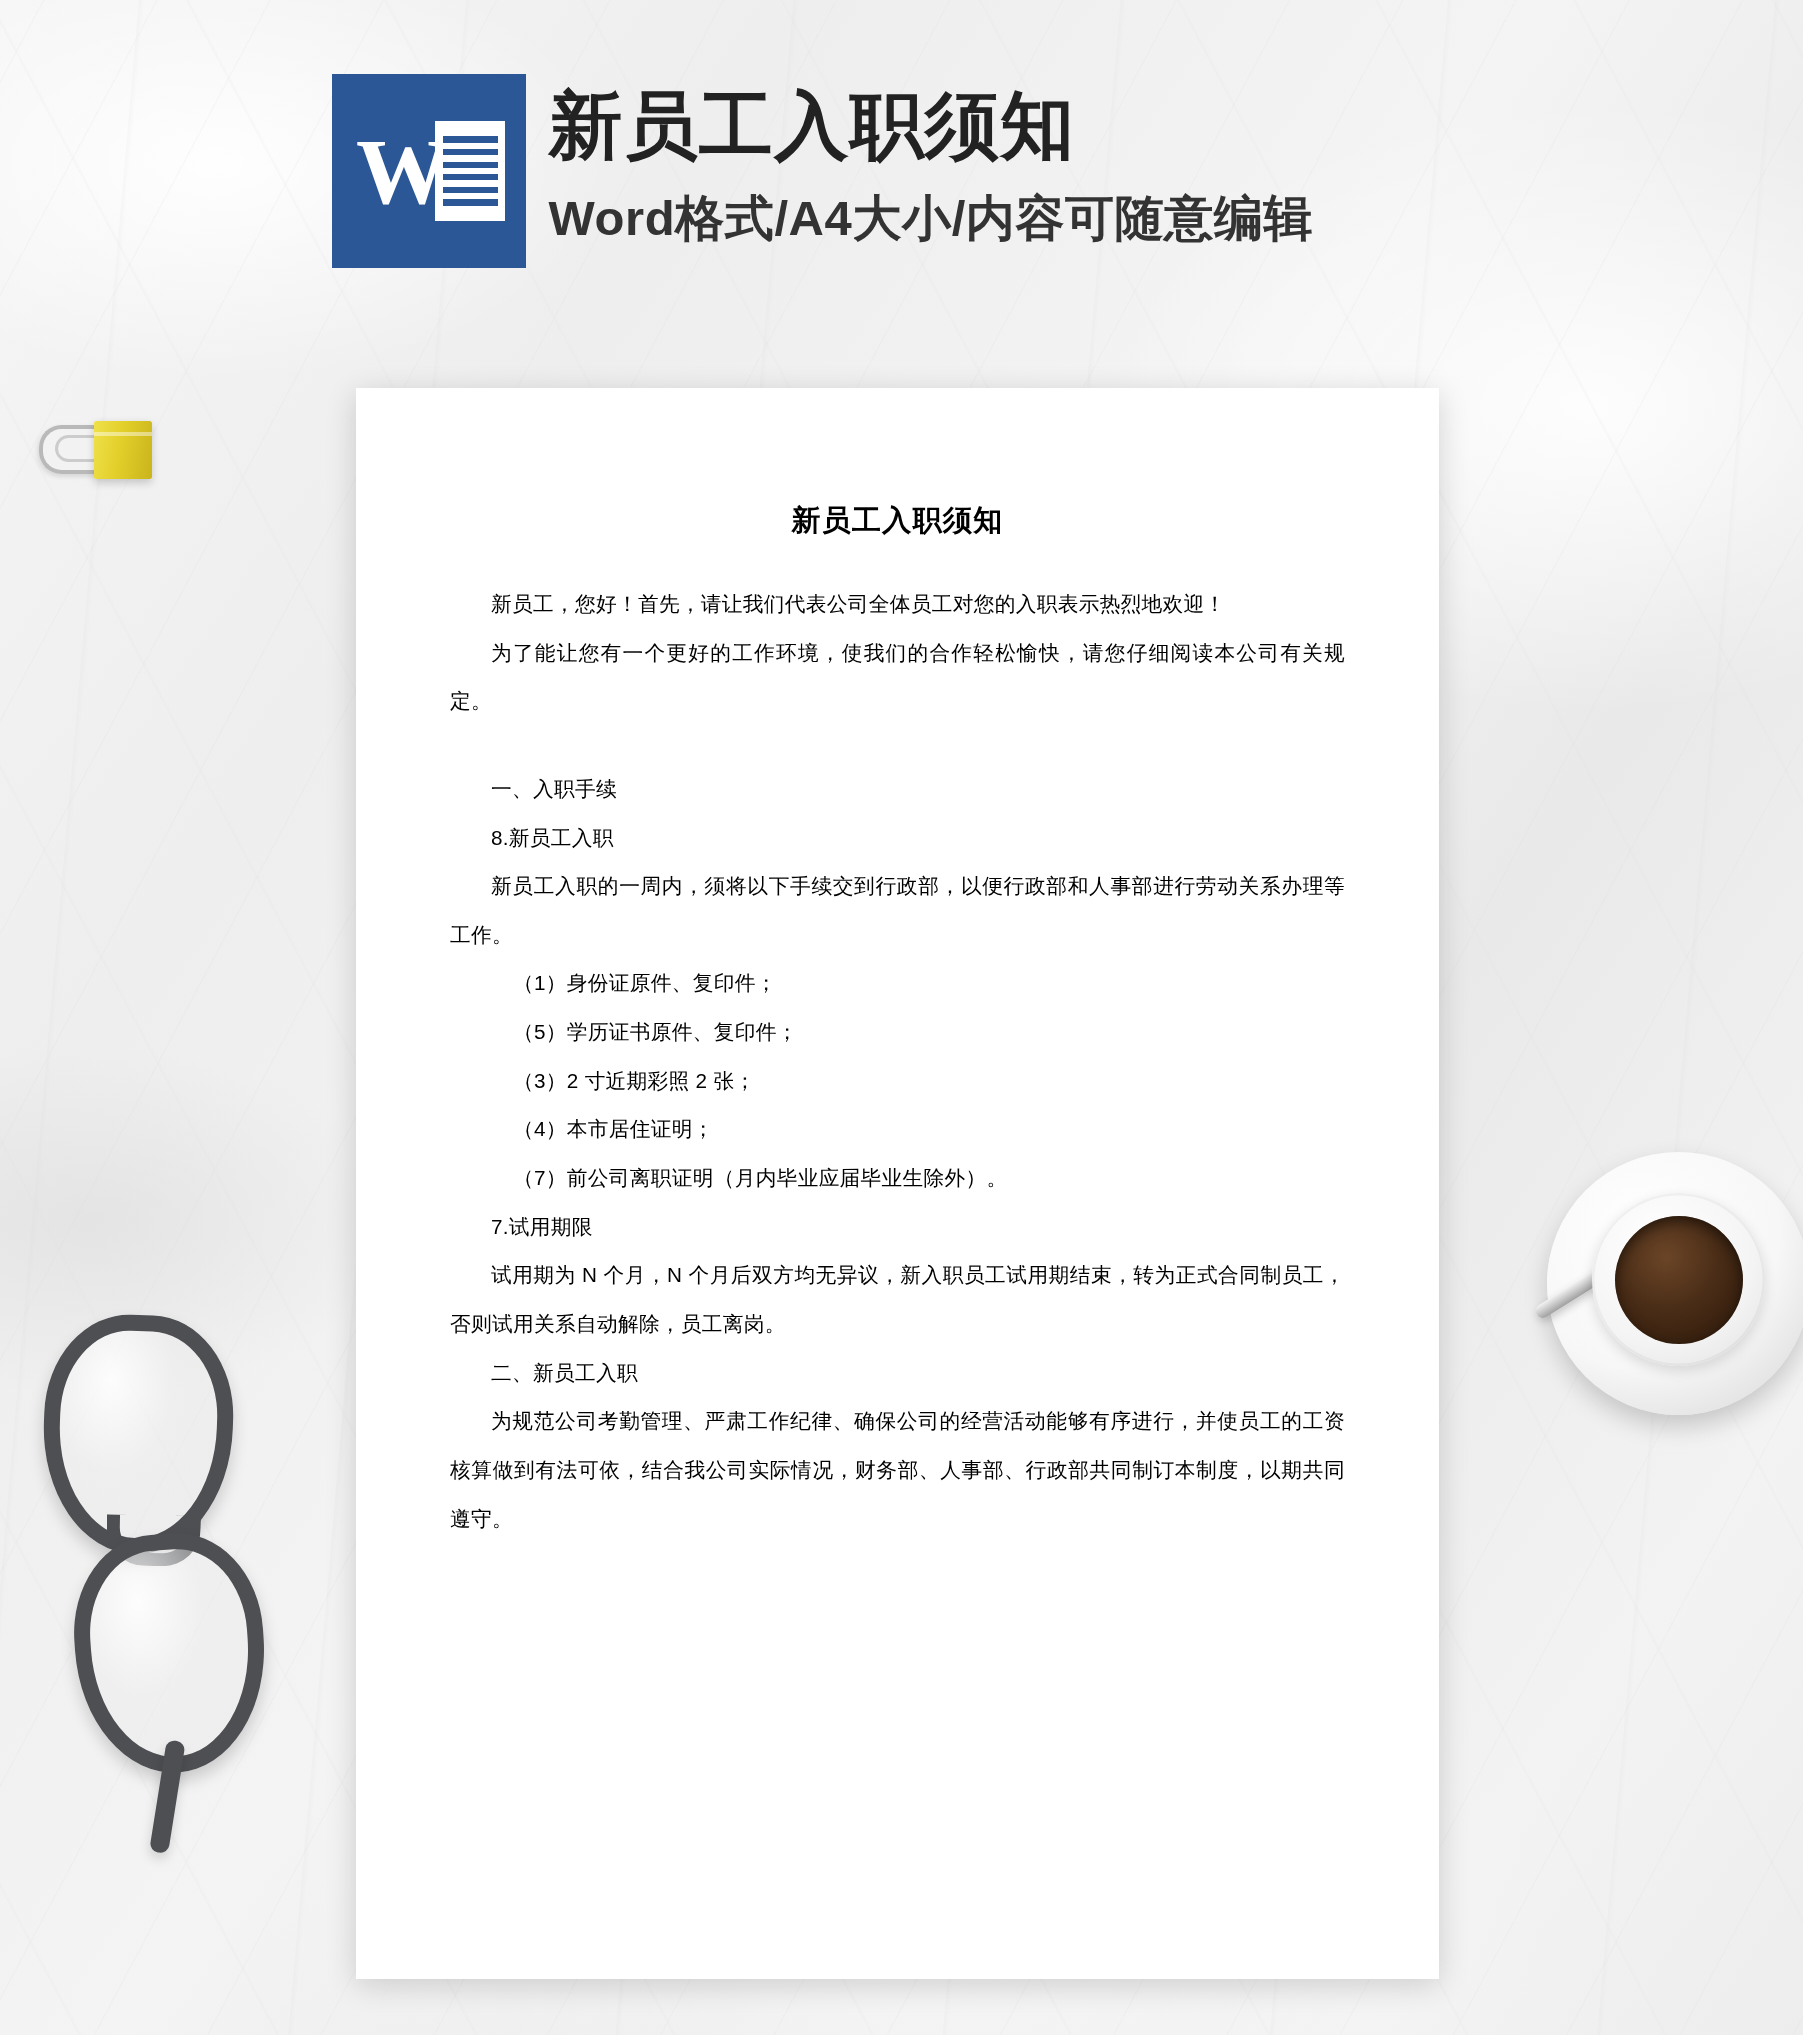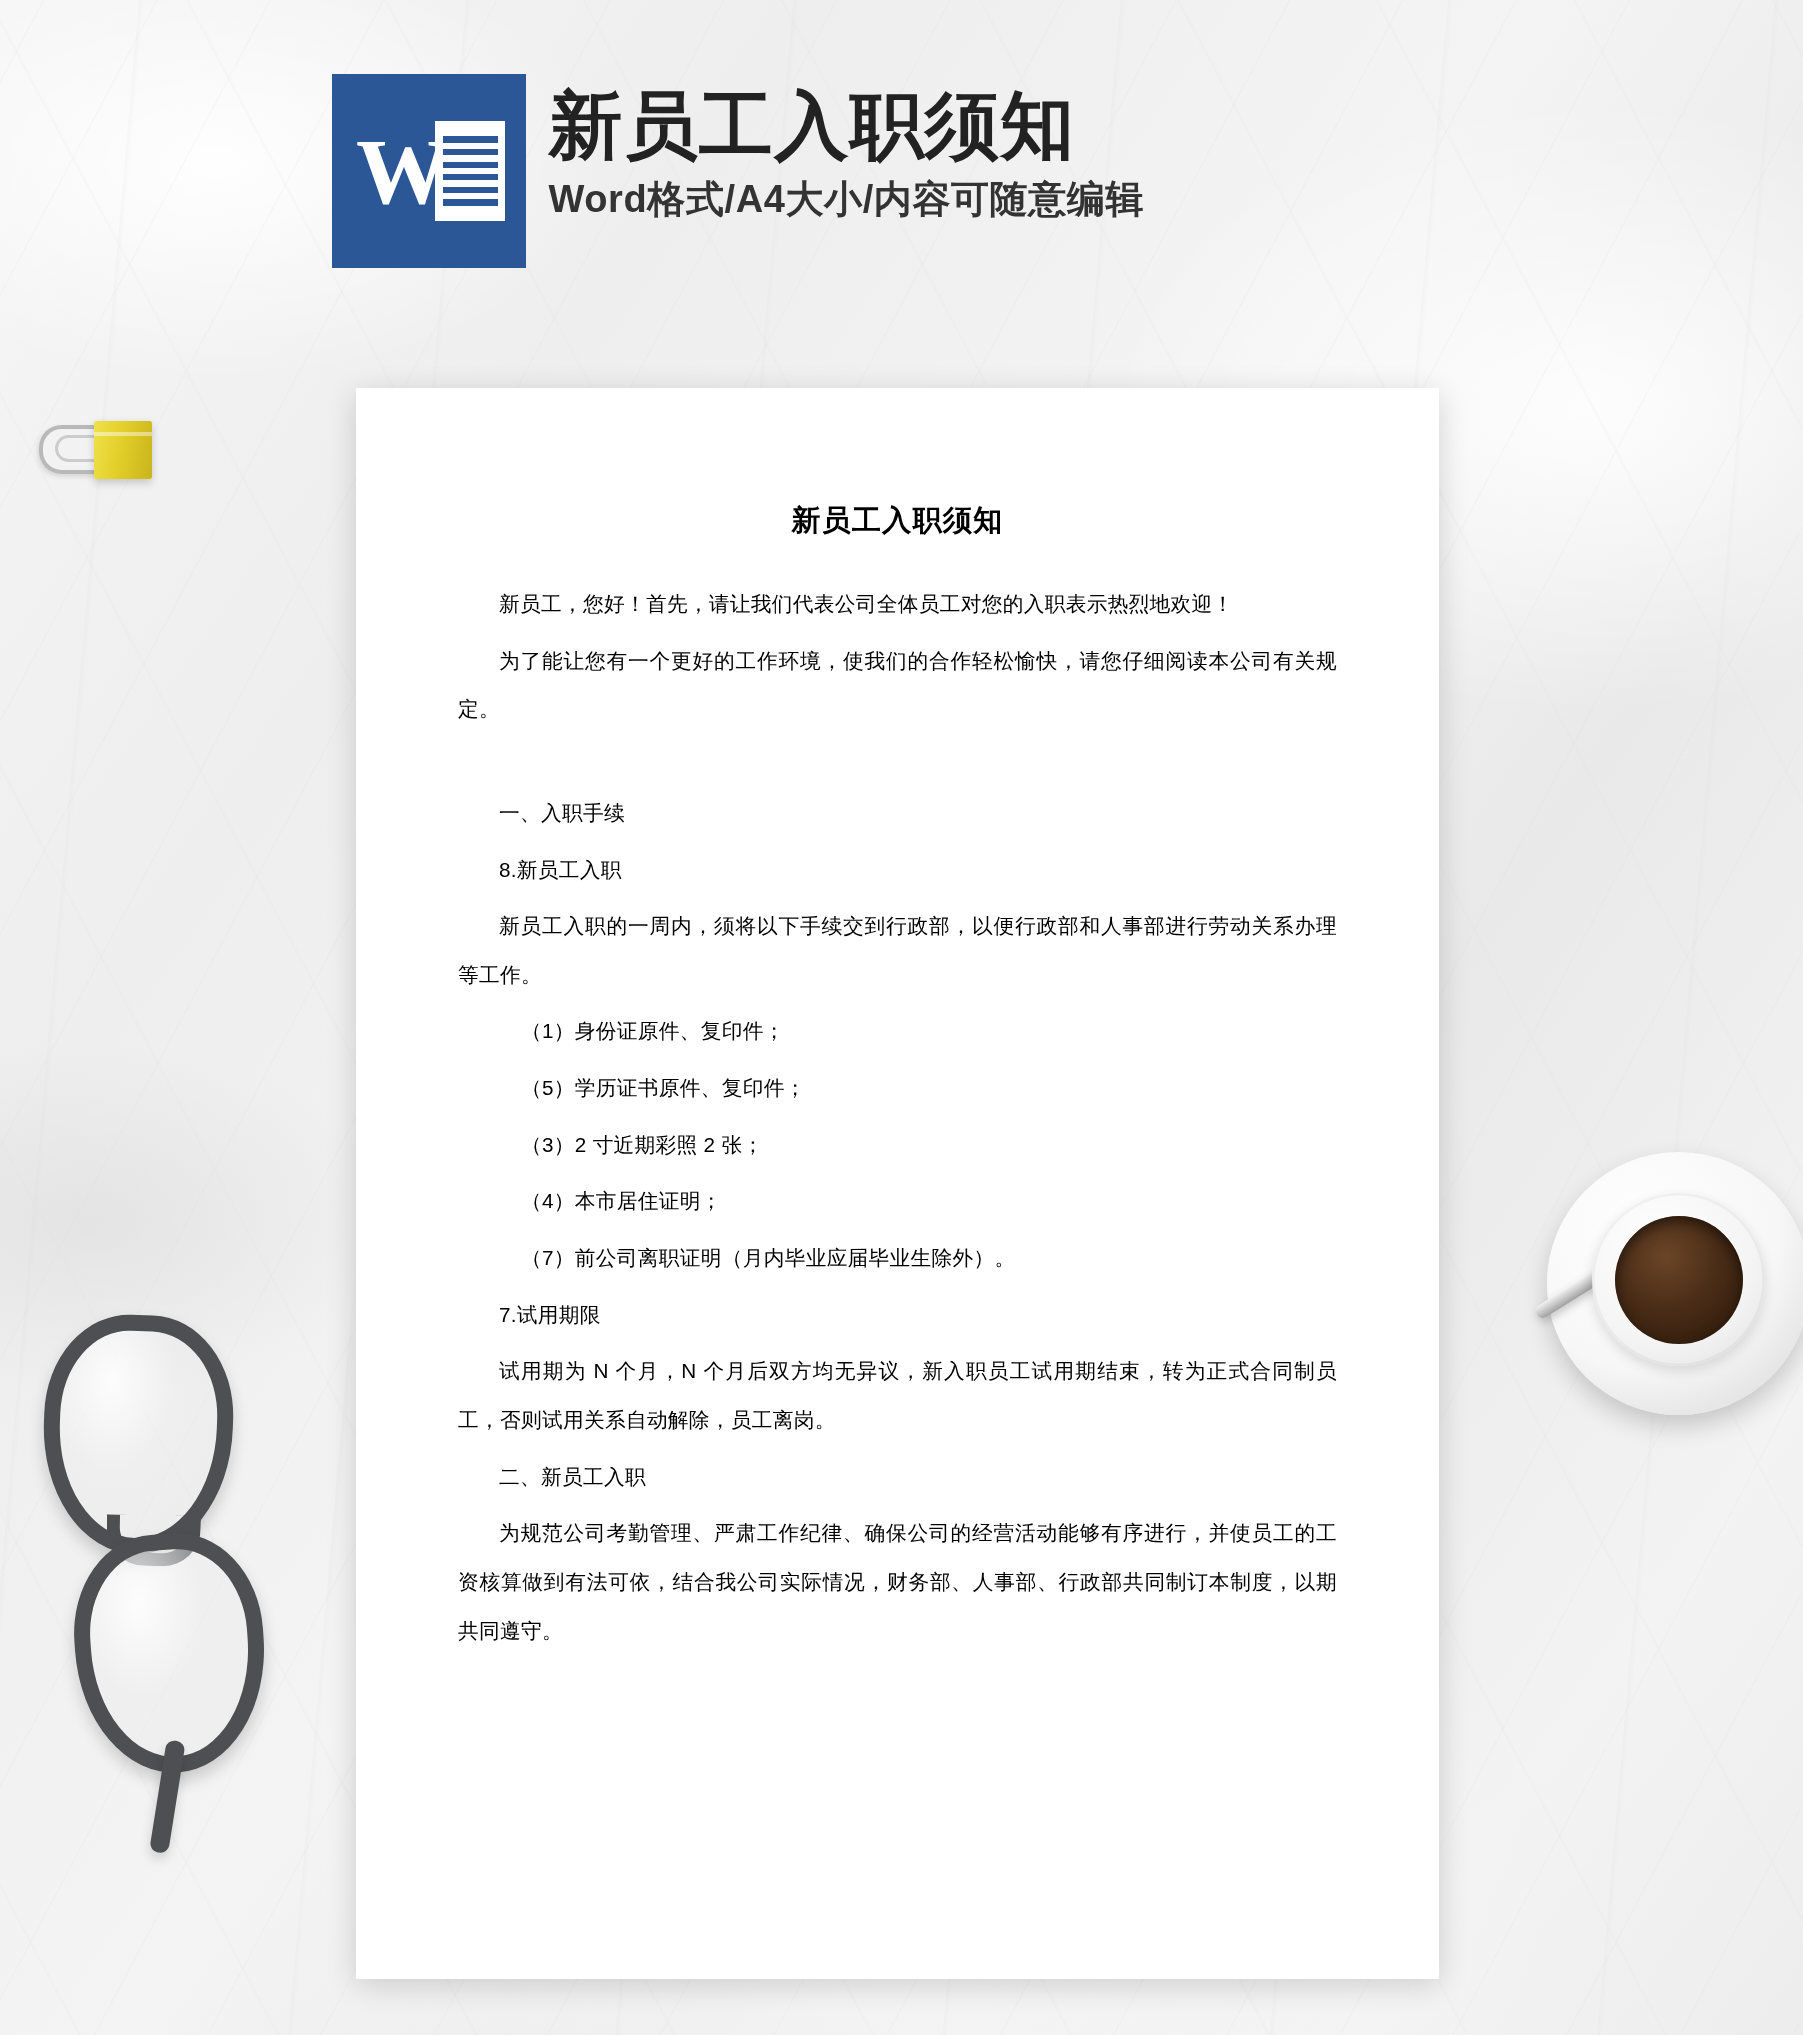--- a/index.html
+++ b/index.html
@@ -90,22 +90,22 @@
   }
   .title-main {
     font-size: 74px;
     font-weight: bold;
     color: #222222;
     line-height: 1.15;
     letter-spacing: 1.3px;
     white-space: nowrap;
   }
   .title-sub {
-    margin-top: 6px;
-    font-size: 38px;
+    margin-top: 18px;
+    font-size: 49px;
     font-weight: bold;
     color: #333333;
     letter-spacing: 0.6px;
     white-space: nowrap;
   }
 
   
   .paper {
     position: absolute;
     left: 356px;
@@ -125,21 +125,21 @@
     font-weight: bold;
     letter-spacing: 1.3px;
     margin-bottom: 39px;
   }
   .p {
     font-size: 20.7px;
     line-height: 2.35;
     text-align: justify;
     text-justify: inter-ideograph;
     letter-spacing: 0.3px;
-    margin: 8px;
+    margin: 0;
   }
   .indent { text-indent: 41px; }
   .indent2 { text-indent: 63px; }
   .gap { height: 39px; }
 
   
   .clip {
     position: absolute;
     left: 36px;
     top: 407px;

